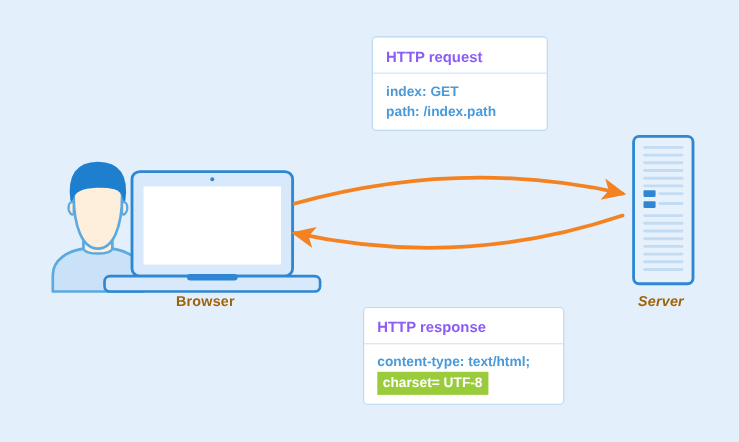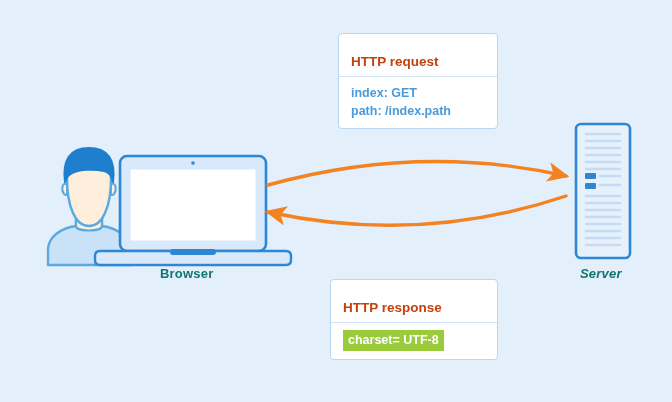--- a/index.html
+++ b/index.html
@@ -24,40 +24,40 @@
     width: 672px;
     height: 402px;
   }
 
   
   .node-label {
     position: absolute;
     font-family: "Liberation Sans", sans-serif;
     font-size: 13px;
     font-weight: bold;
-    color: #0f766e;
+    color: #a16207;
     letter-spacing: 0.2px;
     white-space: nowrap;
   }
   #browser-label { left: 160px; top: 266px; }
   #server-label  { left: 580px; top: 266px; font-style: italic; }
 
   
   .card {
     position: absolute;
     background: #ffffff;
     border: 1.5px solid #b9d8f0;
     border-radius: 4px;
     box-sizing: border-box;
   }
   .card-header {
     font-size: 13.5px;
     font-weight: bold;
-    color: #c2410c;
-    padding: 20px 12px 7px 12px;
+    color: #8b5cf6;
+    padding: 10px 12px 7px 12px;
     border-bottom: 1.5px solid #cfe3f5;
     white-space: nowrap;
   }
   .card-body {
     padding: 7px 12px 8px 12px;
   }
   .card-line {
     font-size: 12.5px;
     font-weight: bold;
     color: #4a9ada;
@@ -68,21 +68,21 @@
     text-align: left;
   }
   .hl {
     background: #9acb3b;
     color: #ffffff;
     padding: 1px 5px 2px 5px;
     display: inline-block;
   }
 
   #card-request  { left: 338px; top: 33px;  width: 160px; }
-  #card-response { left: 330px; top: 279px; width: 168px; }
+  #card-response { left: 330px; top: 279px; width: 183px; }
 </style>
 </head>
 <body>
 
 <div id="canvas">
 
   <svg class="layer" viewBox="0 0 672 402" xmlns="http://www.w3.org/2000/svg">
 
     <defs>
       <marker id="arrowhead-right" markerWidth="7" markerHeight="7" refX="5.4" refY="3.5" orient="auto" markerUnits="strokeWidth">
@@ -164,19 +164,20 @@
     <div class="card-header">HTTP request</div>
     <div class="card-body">
       <div class="card-line">index: GET</div>
       <div class="card-line">path: /index.path</div>
     </div>
   </div>
 
   <div class="card" id="card-response">
     <div class="card-header">HTTP response</div>
     <div class="card-body">
+      <div class="card-line">content-type: text/html;</div>
       <div class="card-line indented">
         <span class="hl">charset= UTF-8</span>
       </div>
     </div>
   </div>
 
 </div>
 
 </body></html>

